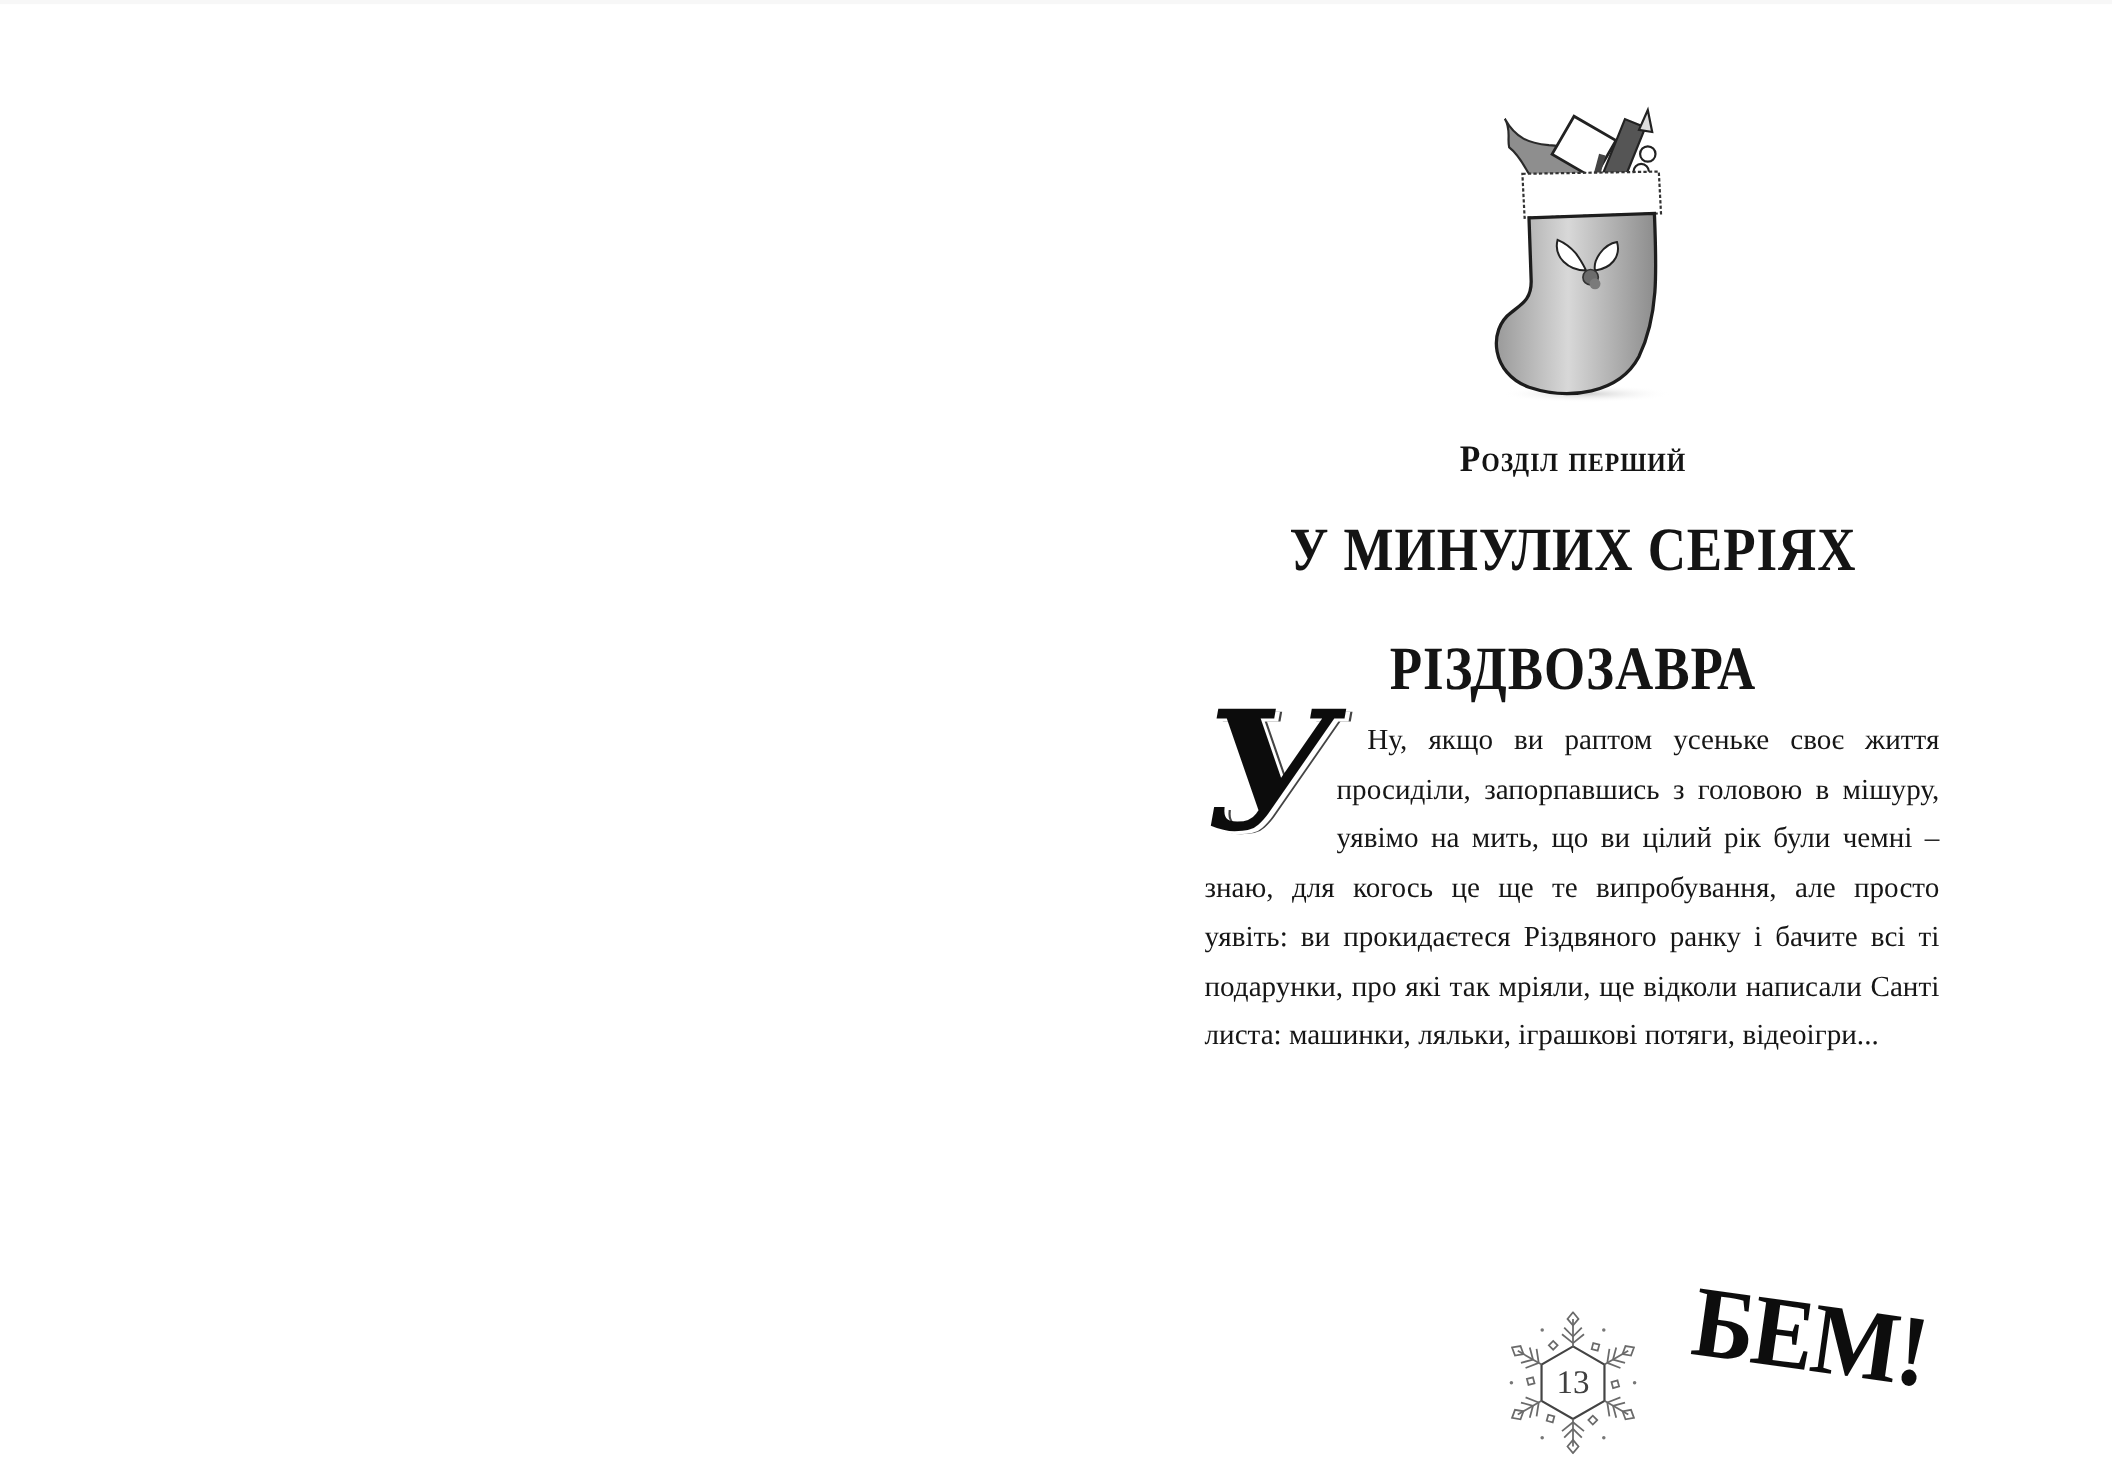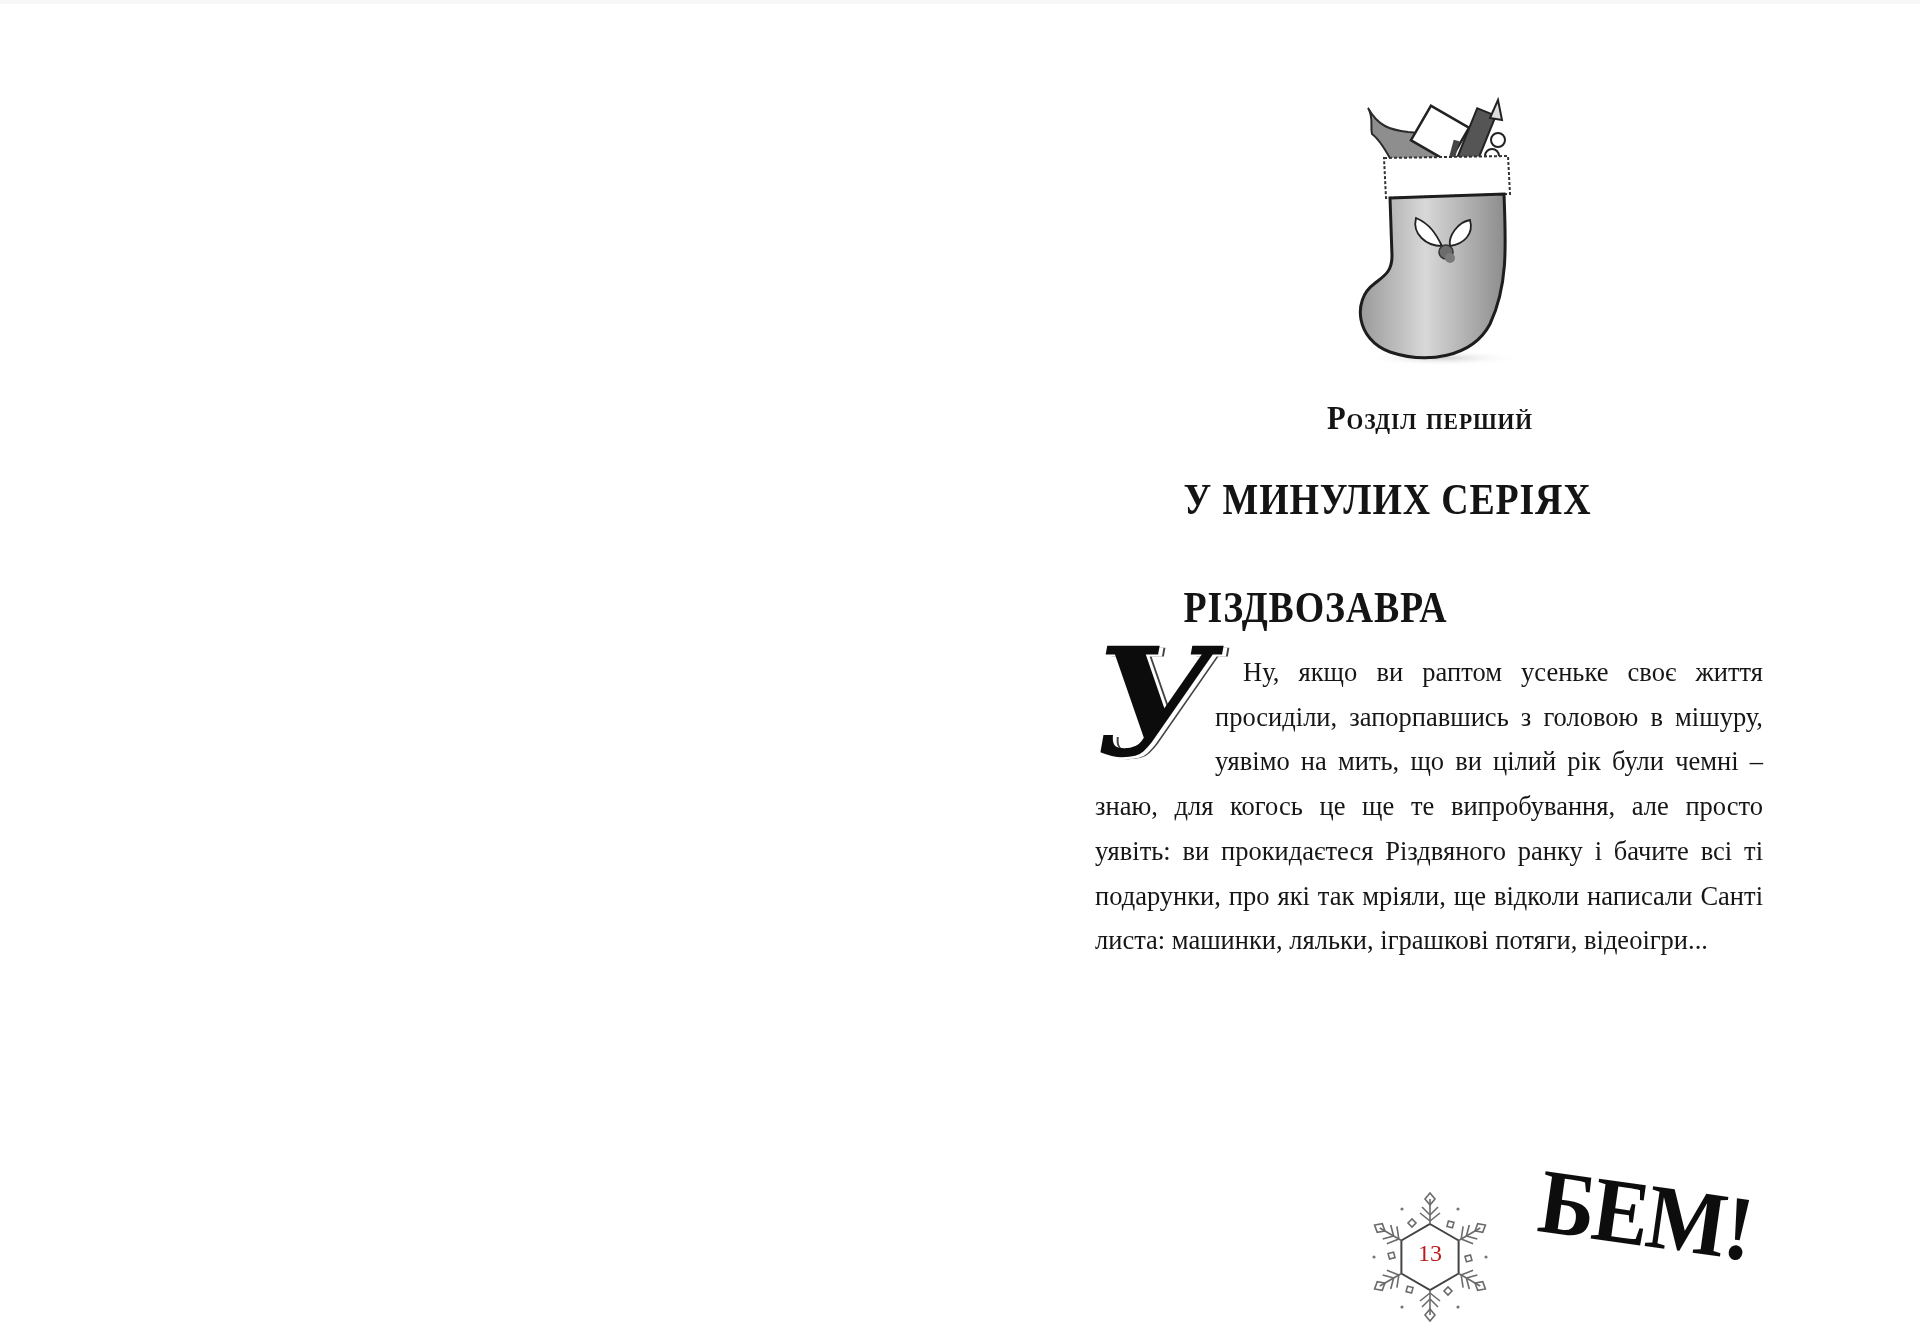--- a/index.html
+++ b/index.html
@@ -15,23 +15,23 @@
 
   .illustration { position:absolute; left:1350px; top:96px; width:180px; height:276px; }
 
   .chapter-label {
     position:absolute; left:1100px; top:396px; width:660px; text-align:center;
     font-family:"Liberation Serif", serif; font-weight:bold;
     font-size:34px; letter-spacing:1px; line-height:44px;
     font-variant:small-caps; transform:scaleX(0.9); transform-origin:center;
   }
   .chapter-title {
-    position:absolute; left:1136px; top:446px; width:680px; 
+    position:absolute; left:1090px; top:446px; width:680px; text-align:center;
     font-family:"Liberation Serif", serif; font-weight:bold;
-    font-size:44px; line-height:108px; letter-spacing:1px;
+    font-size:56px; line-height:108px; letter-spacing:1px;
     text-transform:uppercase;
   }
   .chapter-title span { display:block; transform:scaleX(0.86); transform-origin:center; }
 
   .body-text {
     position:absolute; left:1095px; top:650px; width:668px;
     font-family:"Liberation Serif", serif; font-size:26.5px; line-height:44.7px;
     text-align:justify; color:#161616;
   }
   .dropcap {
@@ -39,21 +39,21 @@
     font-size:150px; line-height:120px; height:128px; width:118px;
     margin:-8px 4px 0 -2px; transform:skewX(-10deg); color:#0c0c0c;
     text-shadow:4px 2px 0 #fff, 6px 2px 0 #444;
   }
   .body-text p { margin:0; }
   .body-text p.indent { text-indent:28px; }
 
   .page-number-wrap { position:absolute; left:1368px; top:1192px; width:124px; height:130px; }
   .page-number {
     position:absolute; left:0; top:48px; width:124px; text-align:center;
-    font-family:"Liberation Serif", serif; font-size:24px; color:#b91c1c;
+    font-family:"Liberation Serif", serif; font-size:30px; color:#404040;
   }
 
   .sfx {
     position:absolute; left:1540px; top:1150px; width:220px; height:100px;
     font-family:"Liberation Serif", serif; font-weight:bold; font-size:92px;
     line-height:100px; transform:rotate(8deg) scaleX(0.92); transform-origin:left center;
     color:#0d0d0d; letter-spacing:-2px;
   }
 </style>
 </head>

